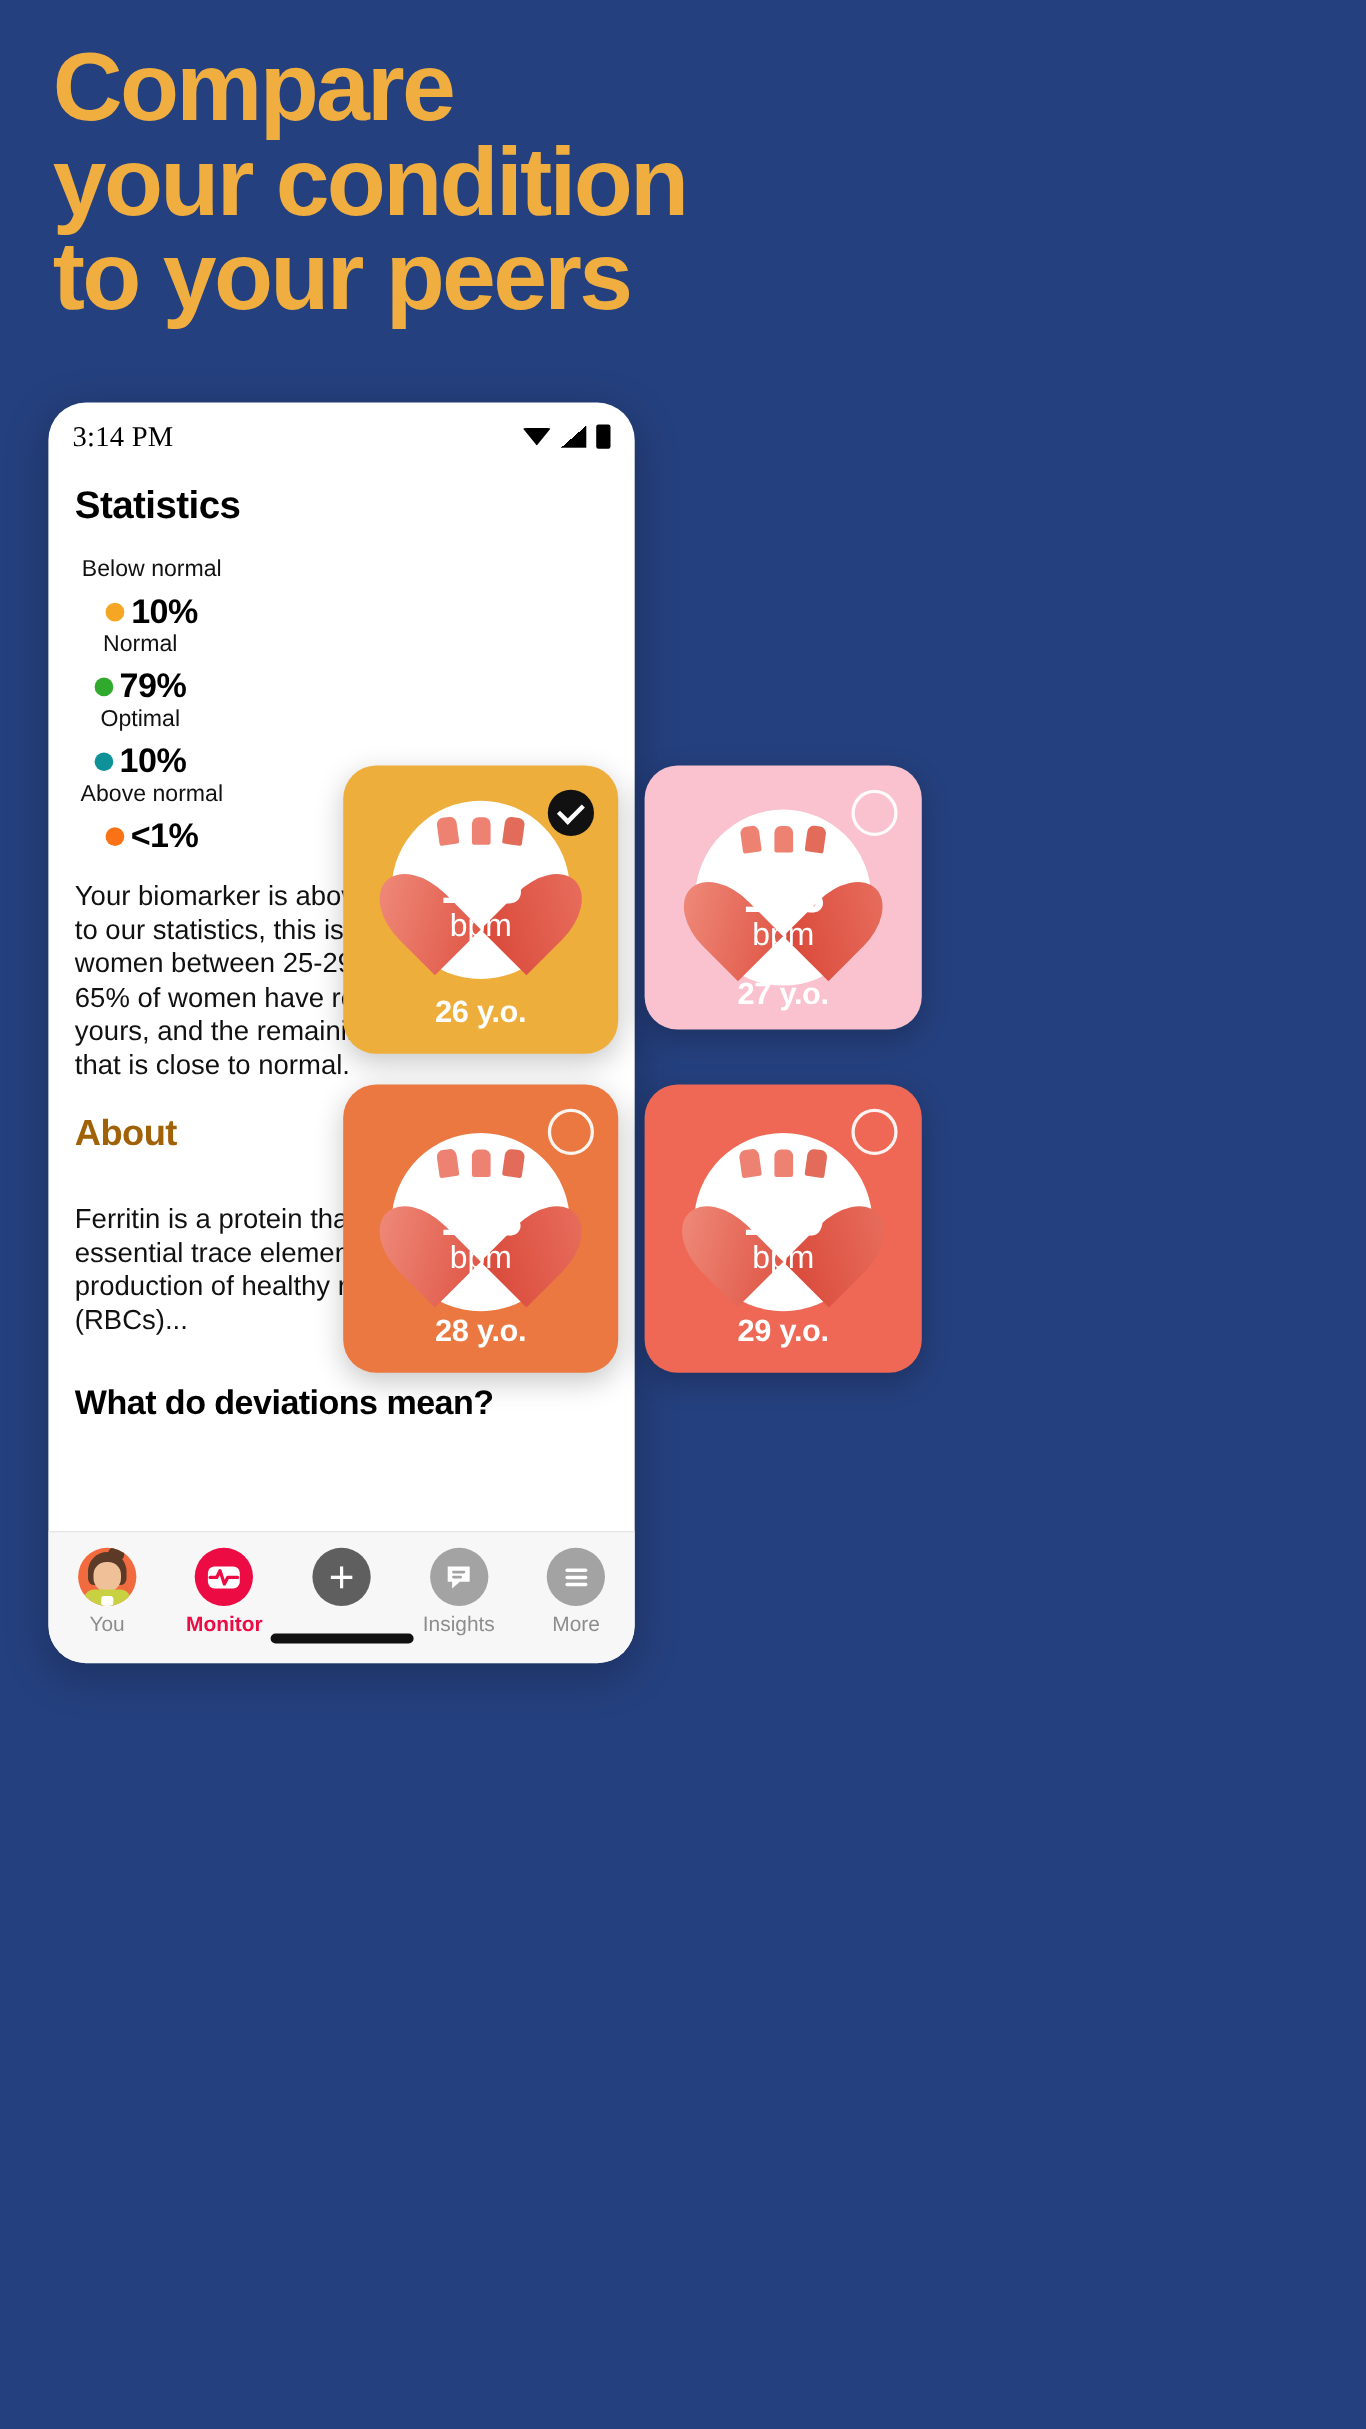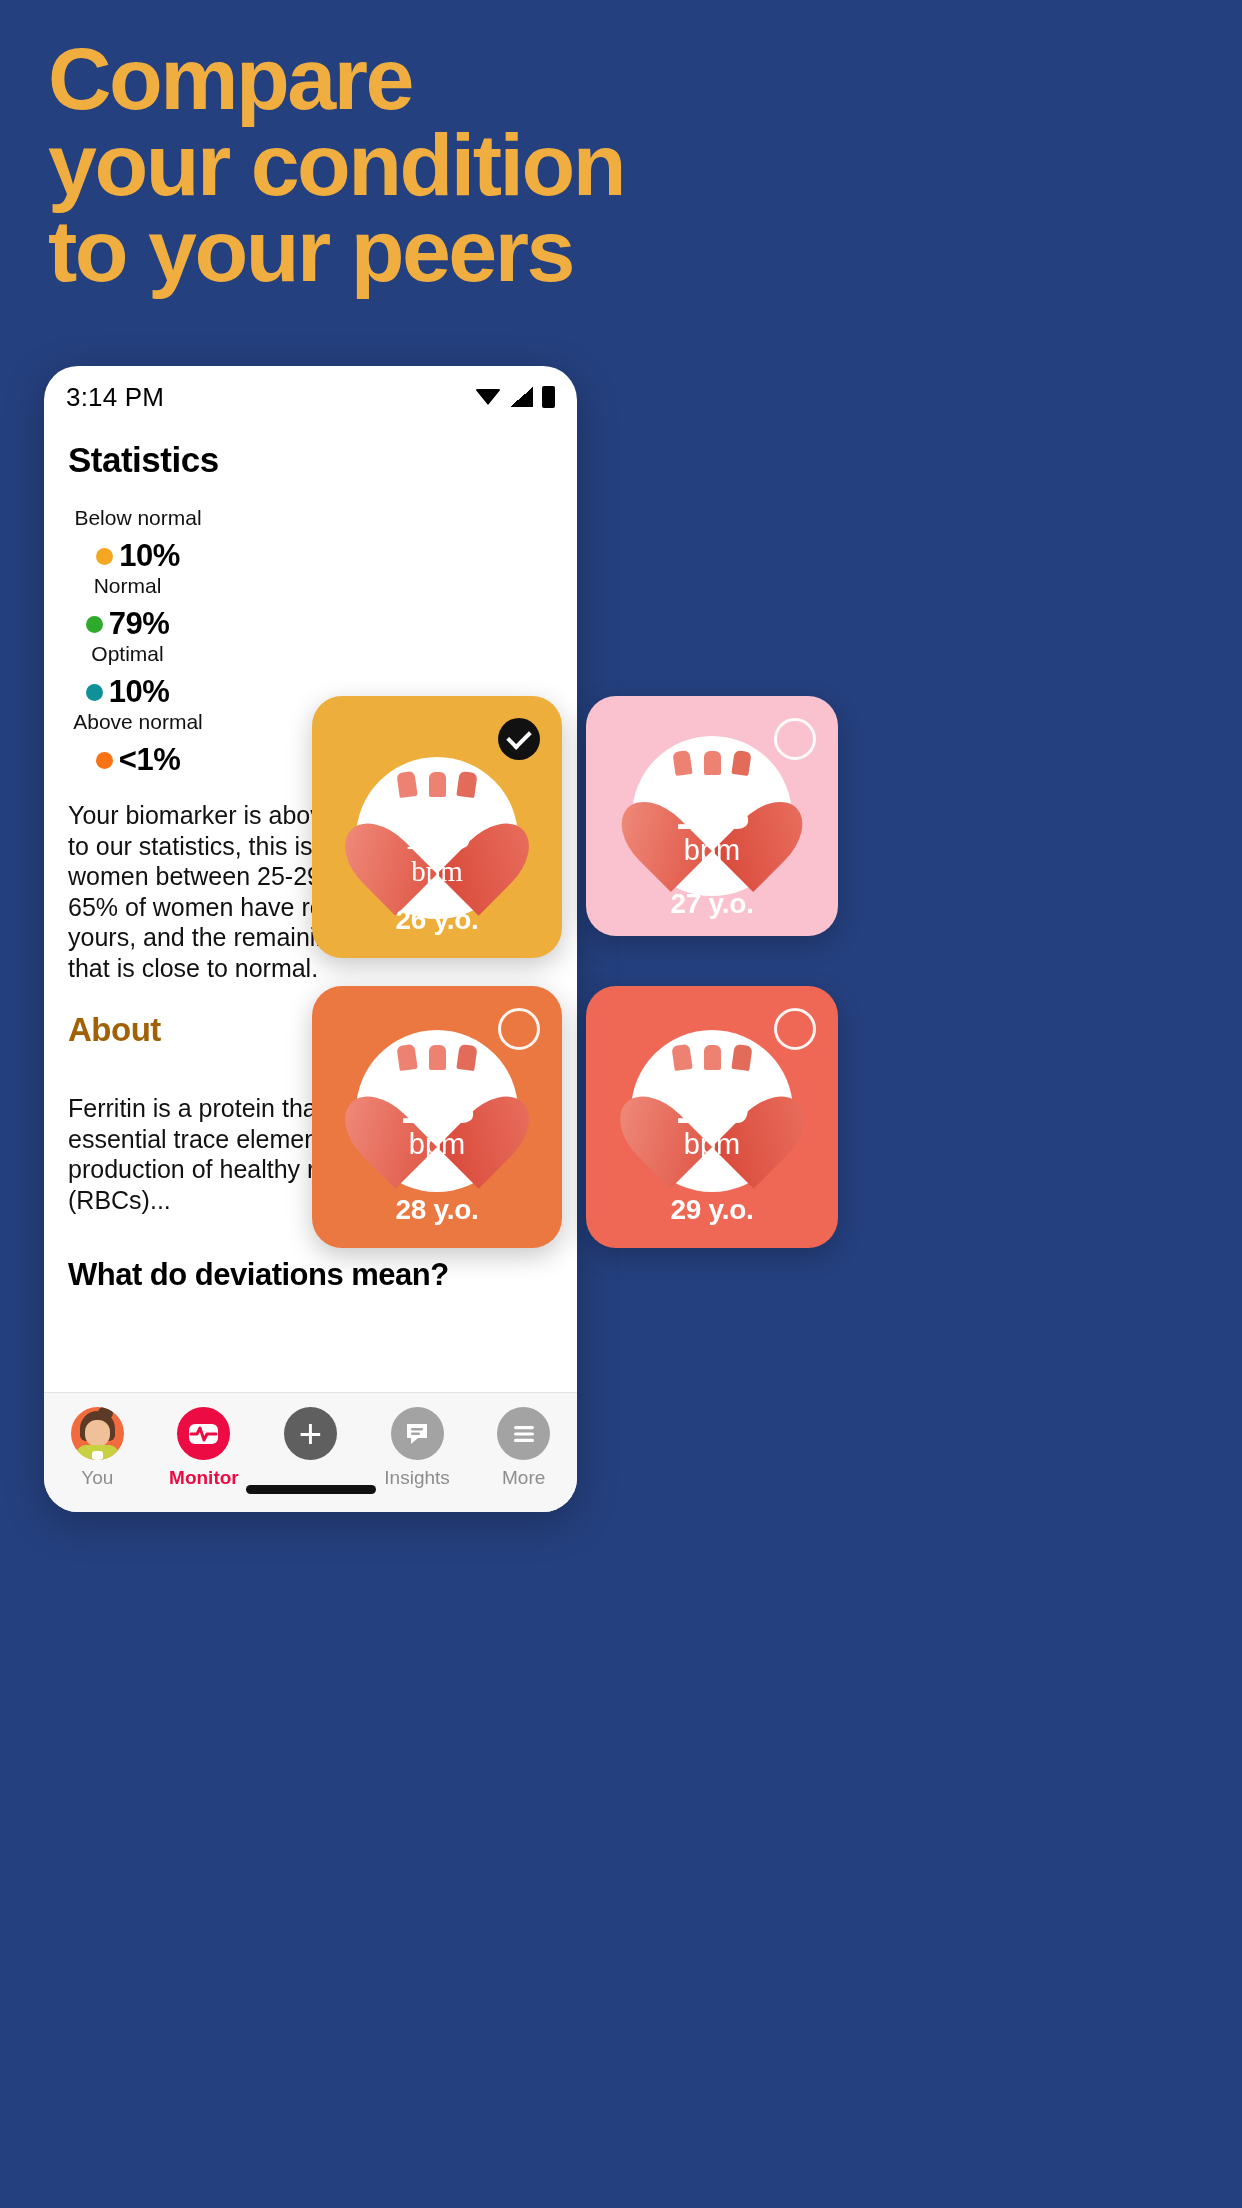--- a/index.html
+++ b/index.html
@@ -28,21 +28,21 @@
     box-shadow:0 10px 40px rgba(0,0,0,0.25);
     overflow:hidden;
   }
 
   
   .statusbar{
     position:absolute;left:0;top:0;width:533px;height:62px;
     display:flex;align-items:center;justify-content:space-between;
     padding:0 22px;box-sizing:border-box;
   }
-  .status-time{font-size:26px;color:#000;letter-spacing:0.2px;}
+  .status-time{font-size:26px;color:#000;letter-spacing:0.2px;font-family:Liberation Serif, serif;}
   .status-icons{display:flex;align-items:center;gap:9px;}
   .ic-wifi{width:26px;height:20px;position:relative;}
   .ic-wifi:before{
     content:"";position:absolute;left:0;top:2px;
     border-left:13px solid transparent;border-right:13px solid transparent;
     border-top:16px solid #000;border-radius:3px;
   }
   .ic-signal{
     width:23px;height:20px;
     background:linear-gradient(to top left, #000 50%, transparent 50%);
@@ -258,21 +258,21 @@
       </span>
       <span class="navlabel">More</span>
     </div>
   </div>
 
   <div class="homebar"></div>
 </div>
 
 <div class="card" style="left:312px;top:696px;width:250px;height:262px;background:#EEAE3C;">
   <span class="radio on"></span>
-  <span class="disc" style="top:61px;width:162px;height:162px;font-family:Liberation Serif, serif;">
+  <span class="disc" style="top:32px;width:162px;height:162px;">
     <span class="heart" style="width:118px;height:112px;">
       <span class="tube t1"></span>
         <span class="tube t2"></span>
         <span class="tube t3"></span>
       <span class="lobe l"></span>
         <span class="lobe r"></span>
       <span class="bpmbox">
         <span class="bpmnum">185</span><br>
         <span class="bpmunit">bpm</span>
       </span>

